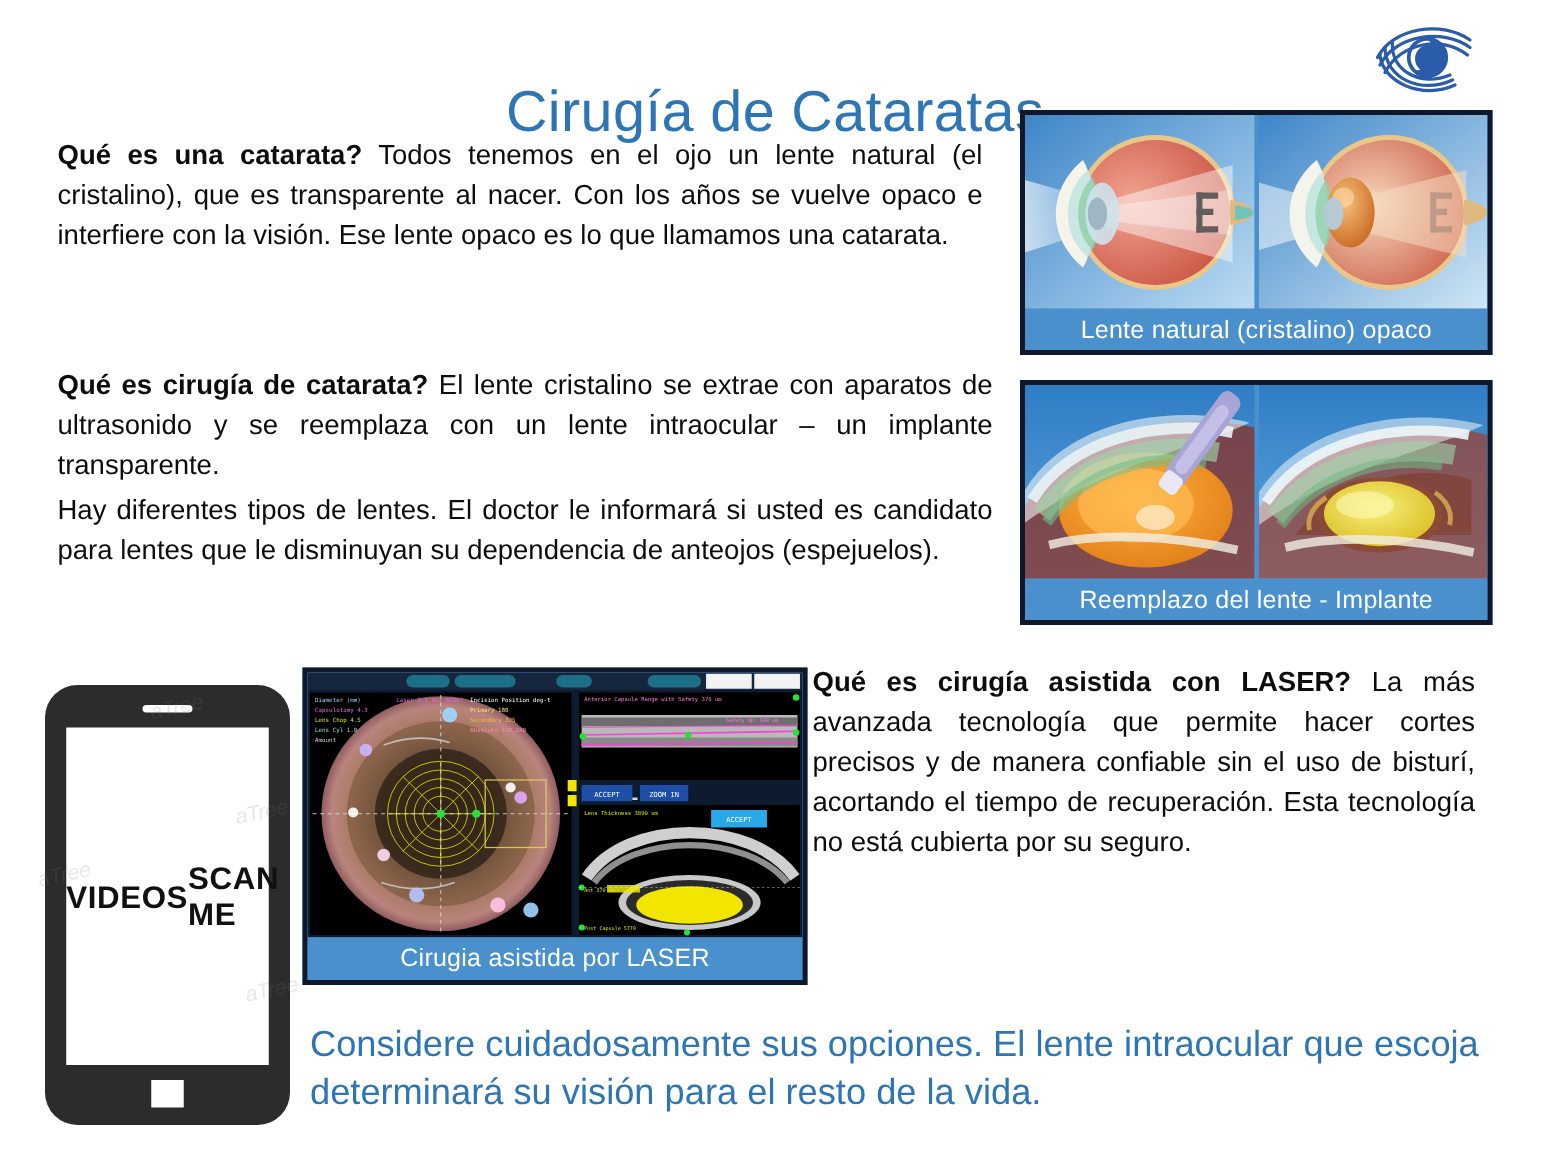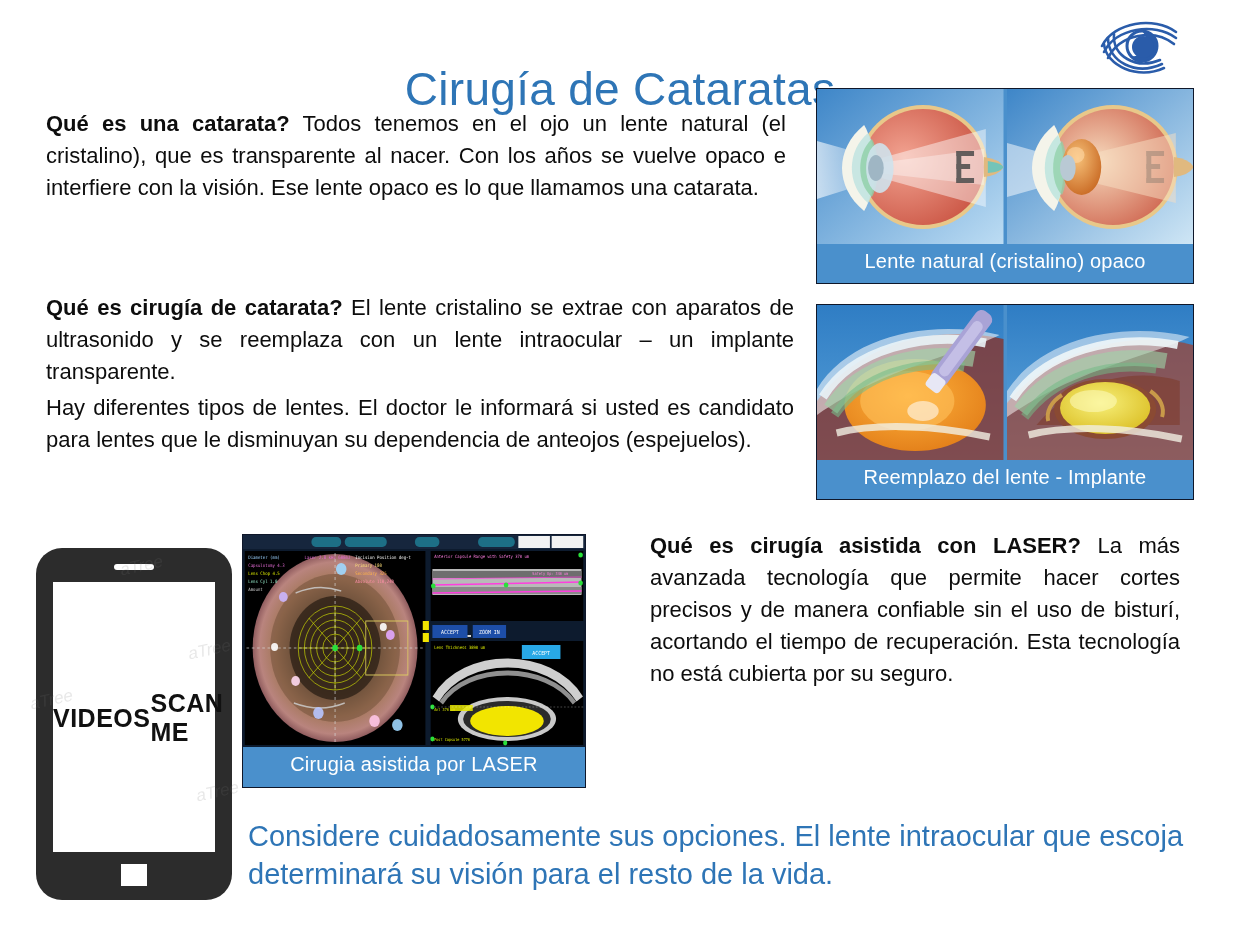--- a/index.html
+++ b/index.html
@@ -46,38 +46,38 @@
   .footer-note{
     position:absolute;left:248px;top:818px;width:960px;
     font-size:29px;line-height:1.3;
     color:#2E75B6;
   }
 
   
   .figure{
     position:absolute;
     background:#4a90cc;
-    border:1px solid #0f172a;
+    border:4px solid #0f172a;
     box-sizing:border-box;
     overflow:hidden;
   }
   .fig-imgs{display:flex;width:100%;}
   .fig-caption{
     color:#ffffff;
     font-size:20px;
     text-align:center;
     padding:6px 0 8px;
     background:#4a90cc;
     letter-spacing:.2px;
   }
   #fig-cataract{left:816px;top:88px;width:378px;height:196px;}
   #fig-cataract .fig-imgs{height:155px;}
   #fig-implant{left:816px;top:304px;width:378px;height:196px;}
   #fig-implant .fig-imgs{height:155px;}
-  #fig-laser{left:242px;top:534px;width:344px;height:254px;}
+  #fig-laser{left:242px;top:534px;width:404px;height:254px;}
   #fig-laser .fig-imgs{height:212px;}
 
   .eye-panel{flex:1;position:relative;overflow:hidden;}
   .eye-panel + .eye-panel{margin-left:3px;}
 
   
   #phone{
     position:absolute;left:36px;top:548px;width:196px;height:352px;
   }
   .phone-body{

